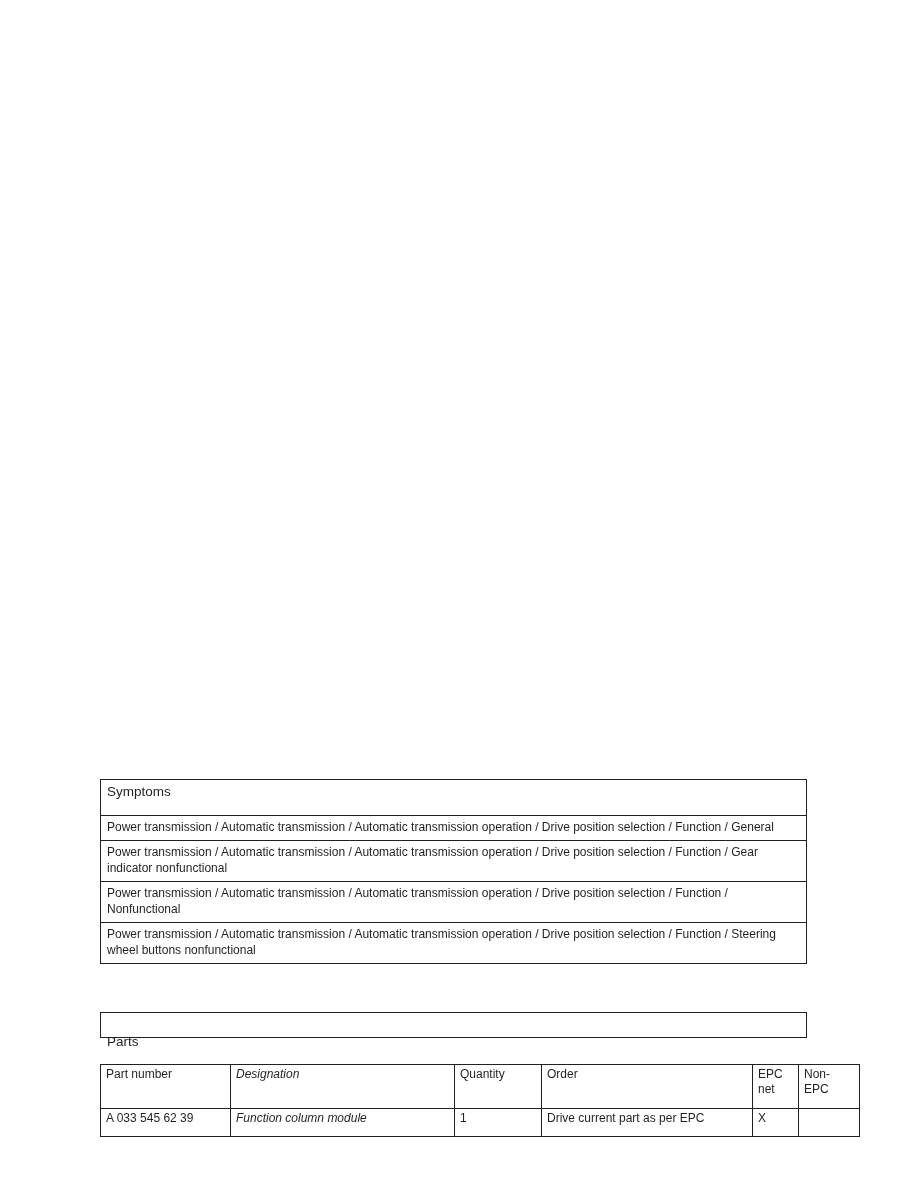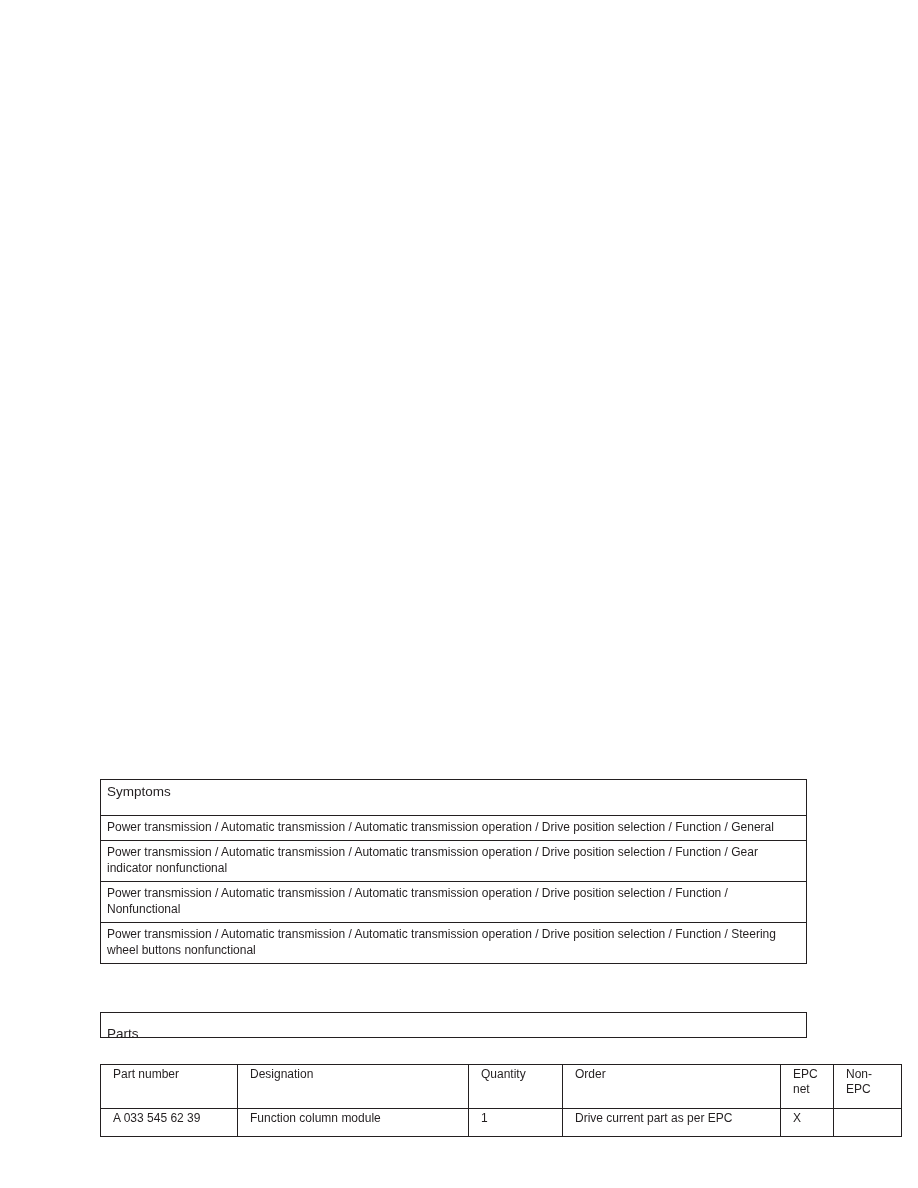--- a/index.html
+++ b/index.html
@@ -57,21 +57,21 @@
     position: absolute;
     left: 100px;
     top: 1012px;
     width: 707px;
   }
 
   .parts-title {
     border: 1px solid #231f20;
     box-sizing: border-box;
     height: 26px;
-    padding: 12px 6px 0 6px;
+    padding: 20px 6px 0 6px;
     font-size: 13.5px;
     line-height: 18px;
     color: #231f20;
   }
 
   .parts-table-wrap {
     position: absolute;
     left: 100px;
     top: 1064px;
     width: 707px;
@@ -82,36 +82,36 @@
     width: 707px;
     table-layout: fixed;
     font-size: 12px;
     color: #231f20;
   }
 
   table.parts th,
   table.parts td {
     border: 1px solid #231f20;
     vertical-align: top;
-    padding: 2px 5px 3px 12px;
+    padding: 2px 5px 3px 5px;
     font-weight: normal;
     text-align: left;
     line-height: 15px;
   }
 
   table.parts thead th {
     height: 38px;
   }
 
   table.parts tbody td {
     height: 22px;
   }
 
   .col-part   { width: 119px; }
-  .col-desig  { width: 213px; }
+  .col-desig  { width: 213px; font-style: italic; }
   .col-qty    { width: 76px; }
   .col-note   { width: 200px; }
   .col-epc    { width: 35px; }
   .col-nonepc { width: 50px; }
 
   .center { text-align: center; }
 </style>
 </head>
 <body>
 

